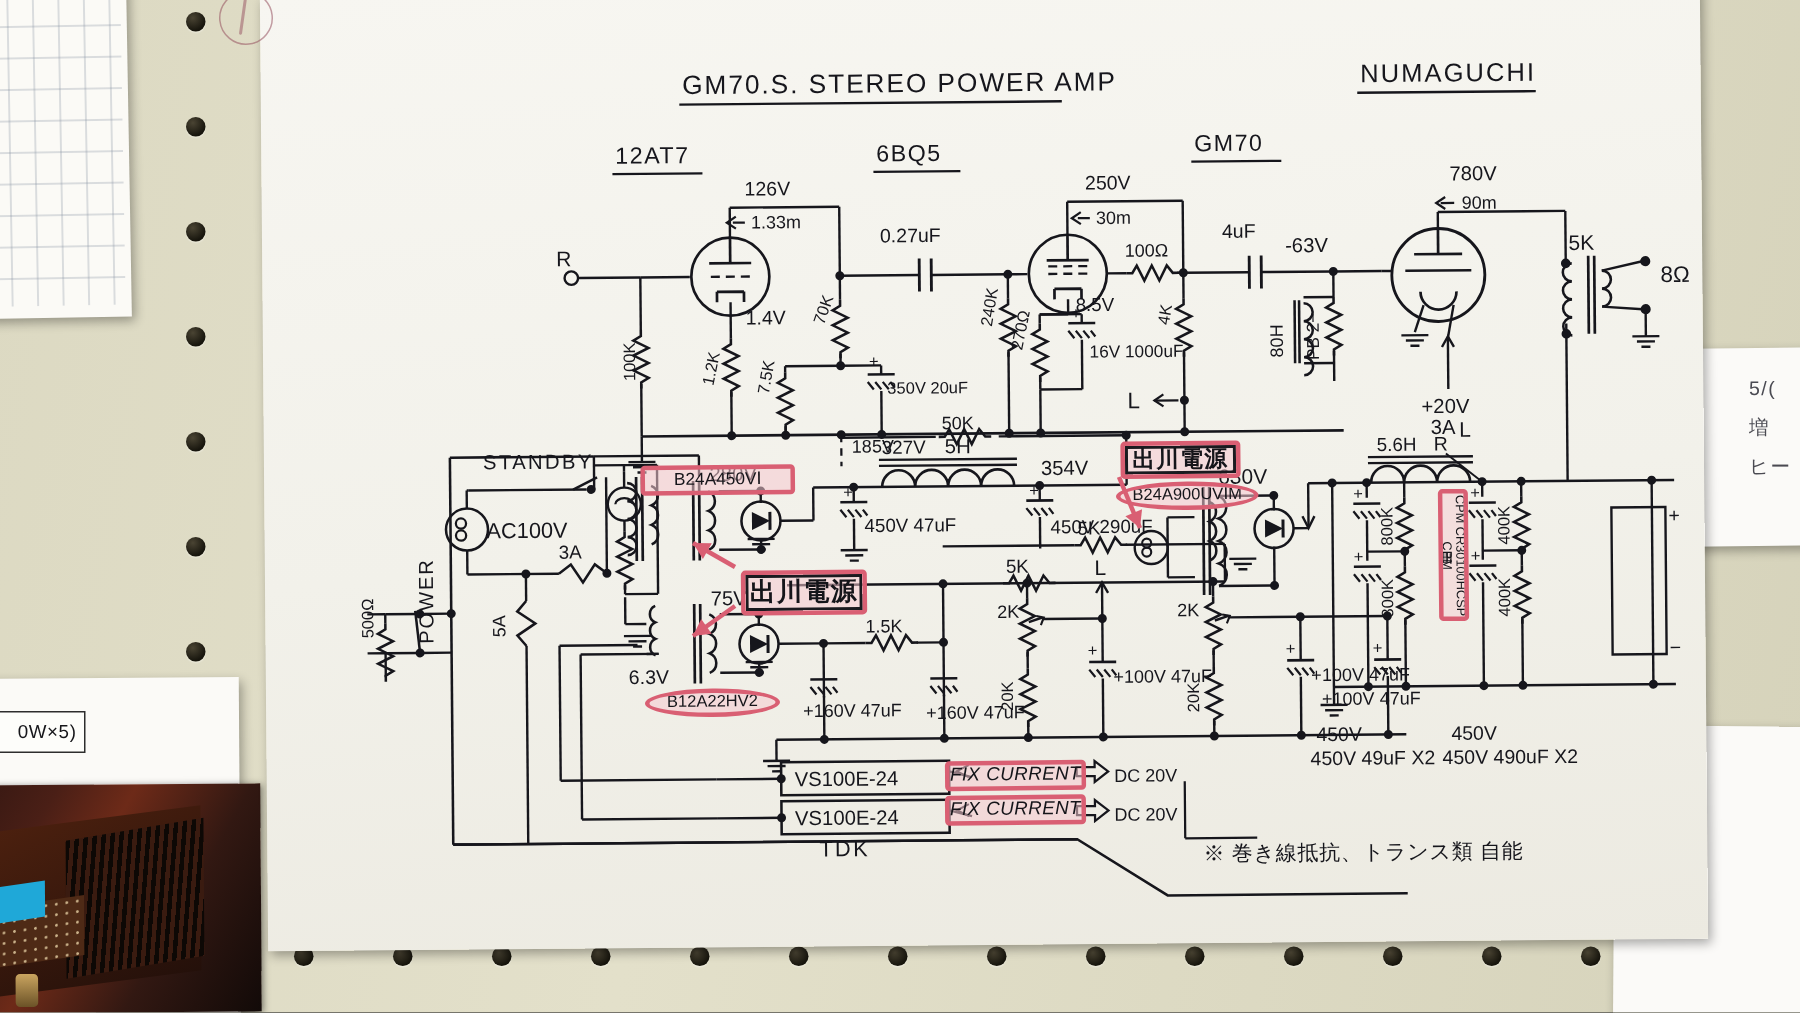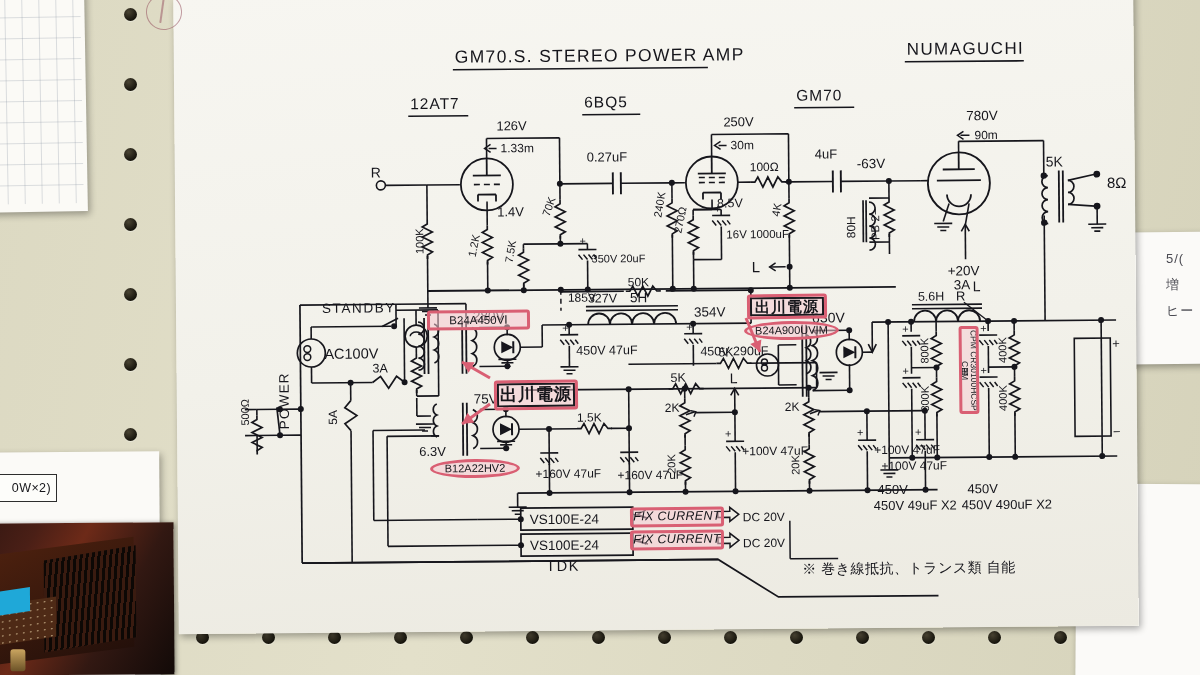--- a/index.html
+++ b/index.html
@@ -85,21 +85,21 @@
       <div class="peg" style="left: 988px; top: 631px;"></div>
       <div class="peg" style="left: 1054px; top: 631px;"></div>
     </div>
 
   <div class="paper tl">
     <div class="grid-lines"></div>
   </div>
 
   <div class="paper bl"></div>
   <div class="label-box" style="left:-42px;top:474px;width:92px;height:26px;">
-    <span>0W×2)</span>
+    <span>0W×5)</span>
   </div>
   <div class="photo">
     <div class="ph-chassis"></div>
     <div class="ph-fins"></div>
 
     <div class="ph-board"></div>
     <div class="ph-blue"></div>
 
     <div class="ph-knob" style="left:56px;"></div>
   </div>

